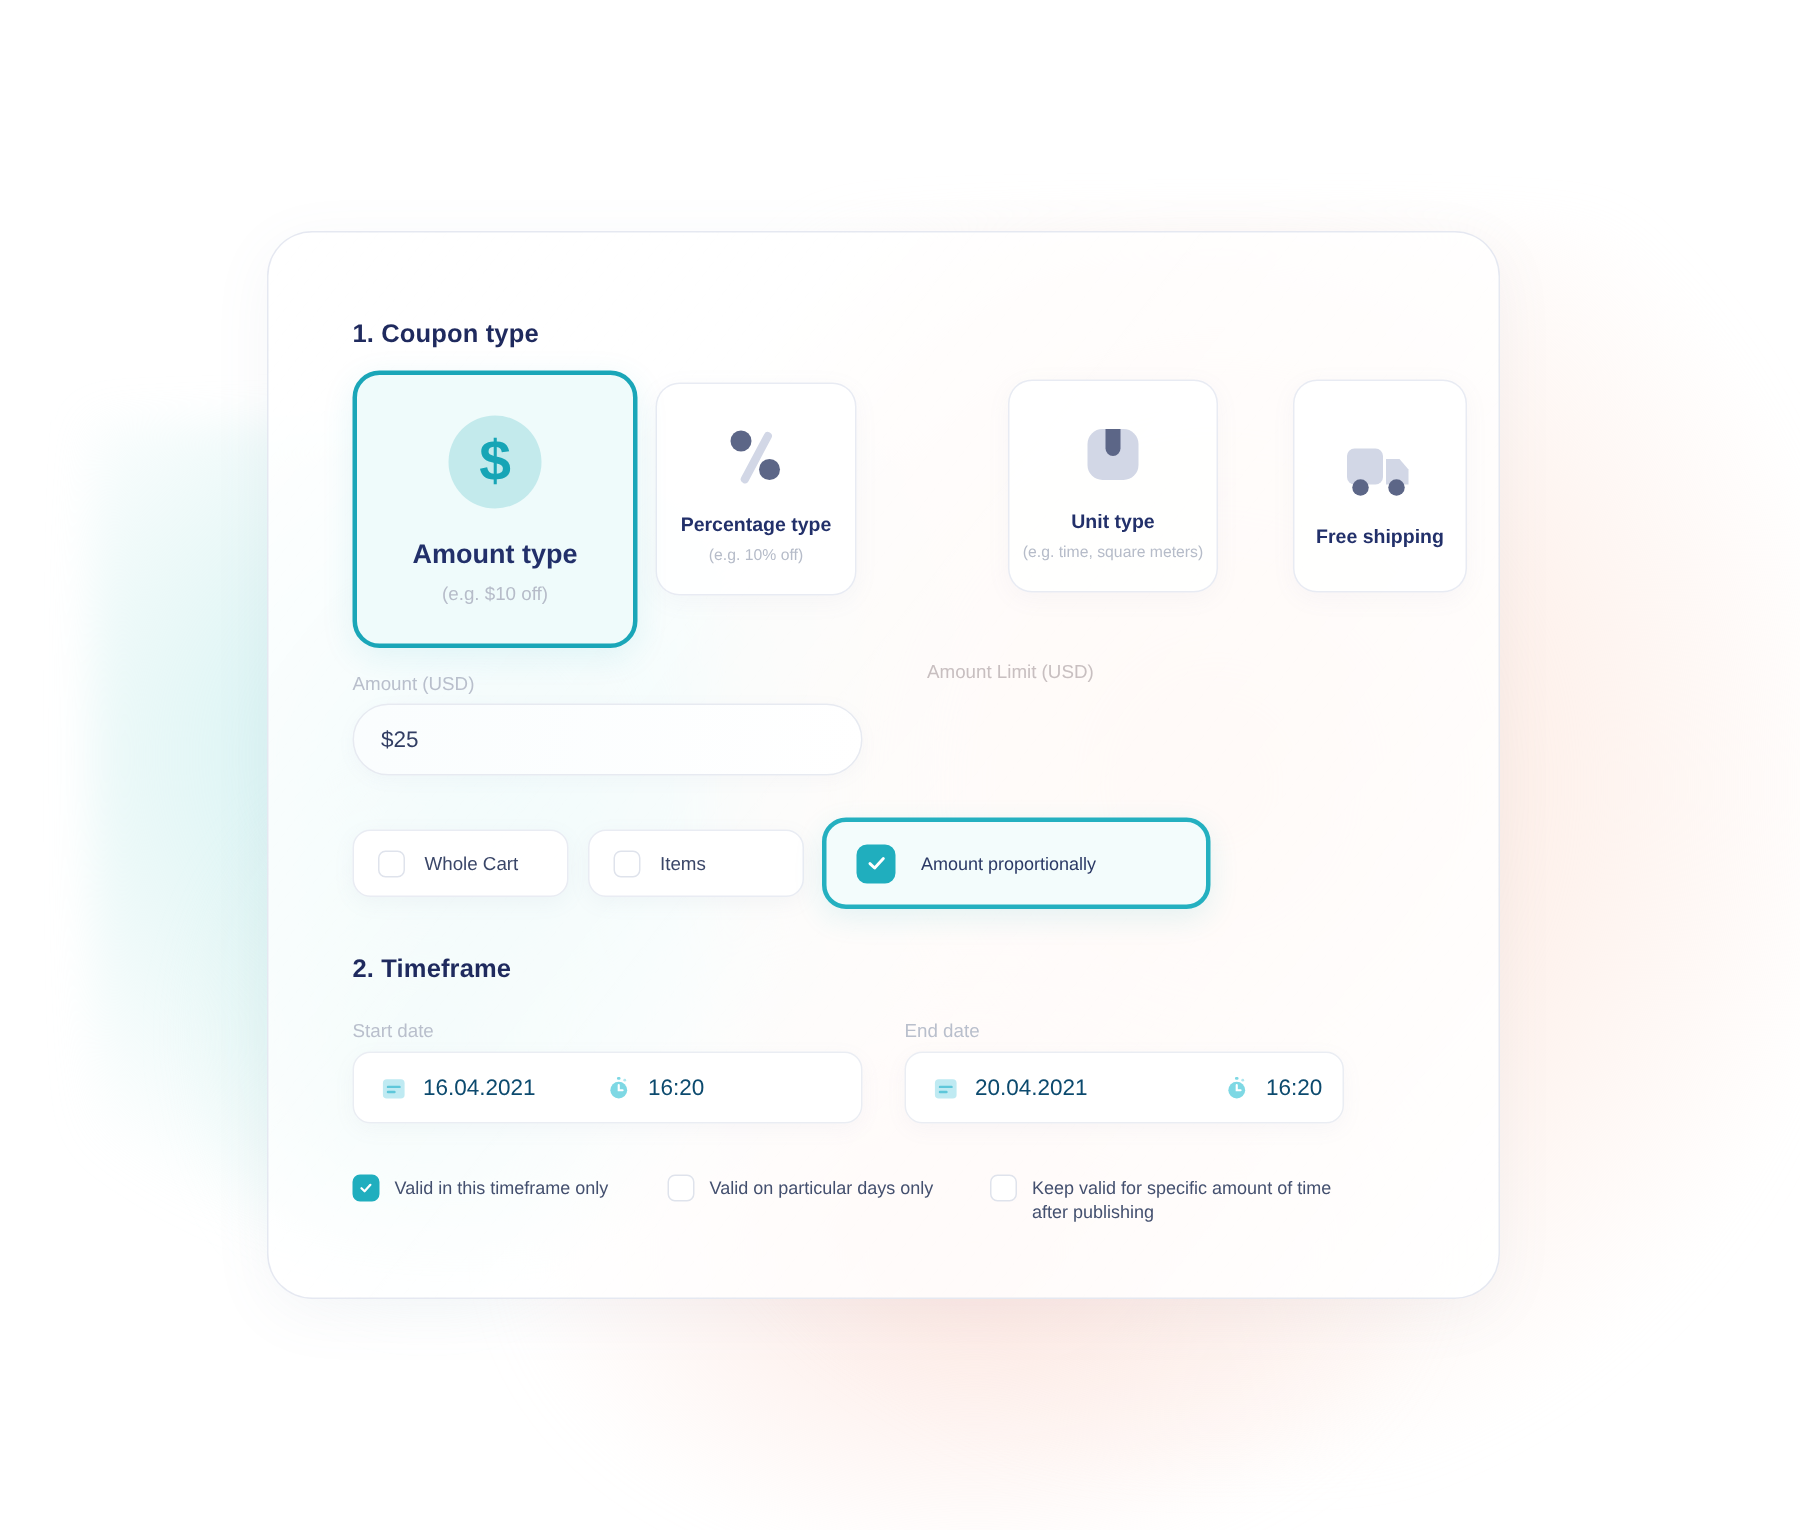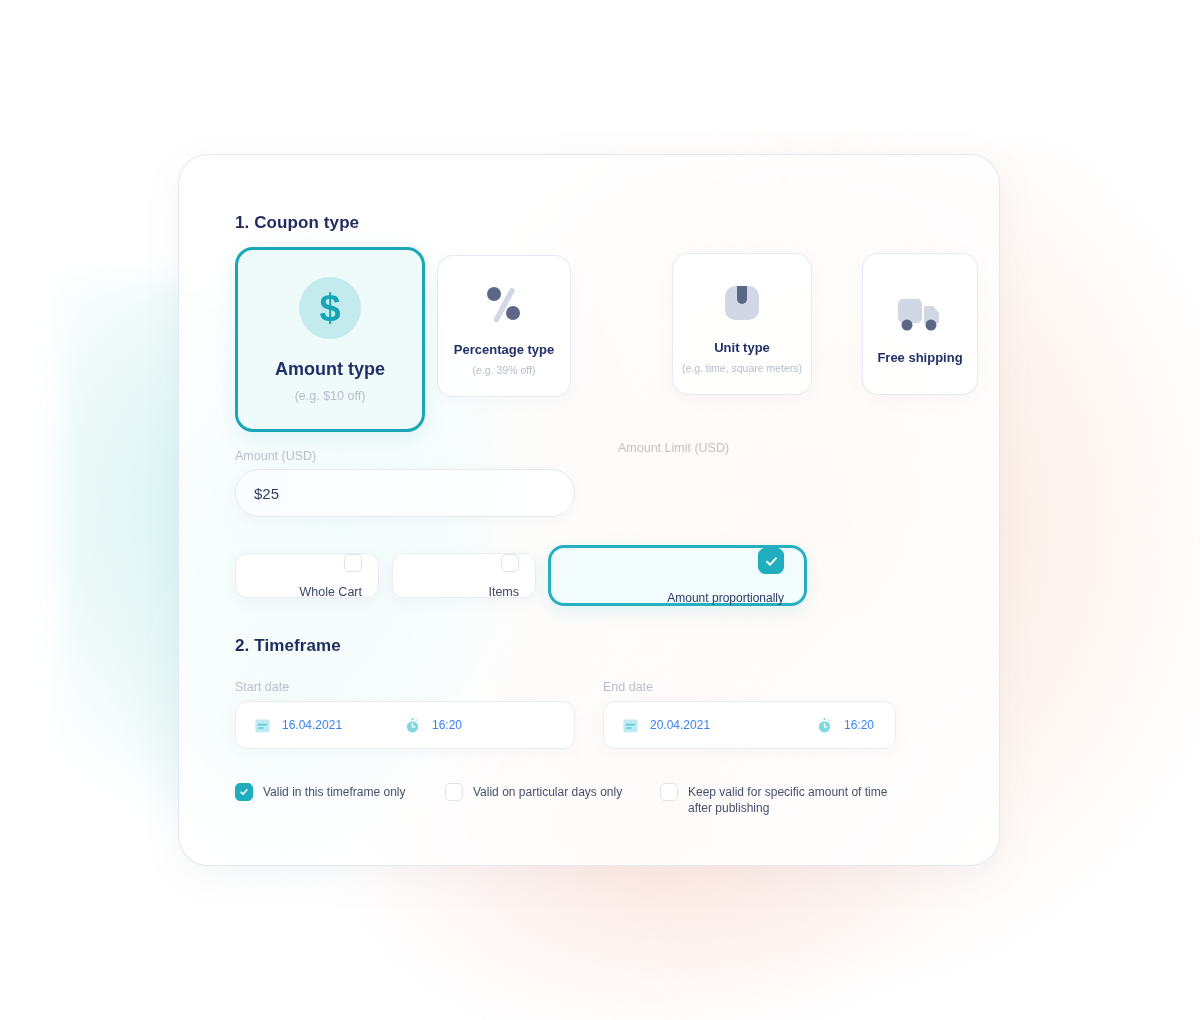--- a/index.html
+++ b/index.html
@@ -124,24 +124,23 @@
     color: #313d63;
     box-shadow: 0 3px 12px rgba(130,140,170,0.05);
   }
 
   
   .chip {
     position: absolute;
     background: rgba(255,255,255,0.92);
     border: 1px solid #e9ecf3;
     border-radius: 12px;
-    display: flex; align-items: flex-end;
+    display: flex; align-items: center;
     padding: 0 16px;
     box-shadow: 0 4px 14px rgba(130,140,170,0.07);
-    flex-direction: column;
   }
   .chip-label { font-size: 12.5px; color: #3a4668; white-space: nowrap; }
 
   .chip-selected {
     background: #f3fcfc;
     border: 3px solid #24b0c0;
     border-radius: 16px;
     z-index: 5;
     box-shadow: 0 6px 20px rgba(36,176,192,0.12);
   }
@@ -165,21 +164,21 @@
 
   
   .date-field {
     background: rgba(255,255,255,0.95);
     border: 1px solid #eaedf3;
     border-radius: 12px;
     display: flex; align-items: center;
     box-shadow: 0 4px 14px rgba(130,140,170,0.06);
   }
   .date-part { display: flex; align-items: center; gap: 11px; }
-  .date-text { font-size: 12px; color: #3b82f6; }
+  .date-text { font-size: 15px; color: #0c4a6e; }
 
   .bottom-check { display: flex; align-items: flex-start; gap: 10px; position: absolute; }
   .bottom-check .txt { font-size: 12px; color: #44506f; line-height: 1.35; margin-top: 1px; }
 </style>
 </head>
 <body>
 
 <div class="bg-wrap">
   <div class="bg-teal"></div>
   <div class="bg-peach"></div>
@@ -203,21 +202,21 @@
 
     <div class="type-card card-percentage">
       <div class="icon-box">
         <svg width="46" height="46" viewBox="0 0 46 46">
           <circle cx="13" cy="12" r="7" fill="#5C6687"></circle>
           <circle cx="32" cy="31" r="7" fill="#5C6687"></circle>
           <rect x="20.5" y="4" width="5.5" height="38" rx="2.7" fill="#D2D7E6" transform="rotate(28 23 23)"></rect>
         </svg>
       </div>
       <div class="card-title">Percentage type</div>
-      <div class="card-sub">(e.g. 39% off)</div>
+      <div class="card-sub">(e.g. 10% off)</div>
     </div>
 
     <div class="type-card card-unit">
       <div class="icon-box">
         <svg width="48" height="48" viewBox="0 0 48 48">
           <rect x="7" y="7" width="34" height="34" rx="10" fill="#D2D7E6"></rect>
           <path d="M19 7h10v13a5 5 0 0 1-10 0z" fill="#5C6687"></path>
         </svg>
       </div>
       <div class="card-title">Unit type</div>

